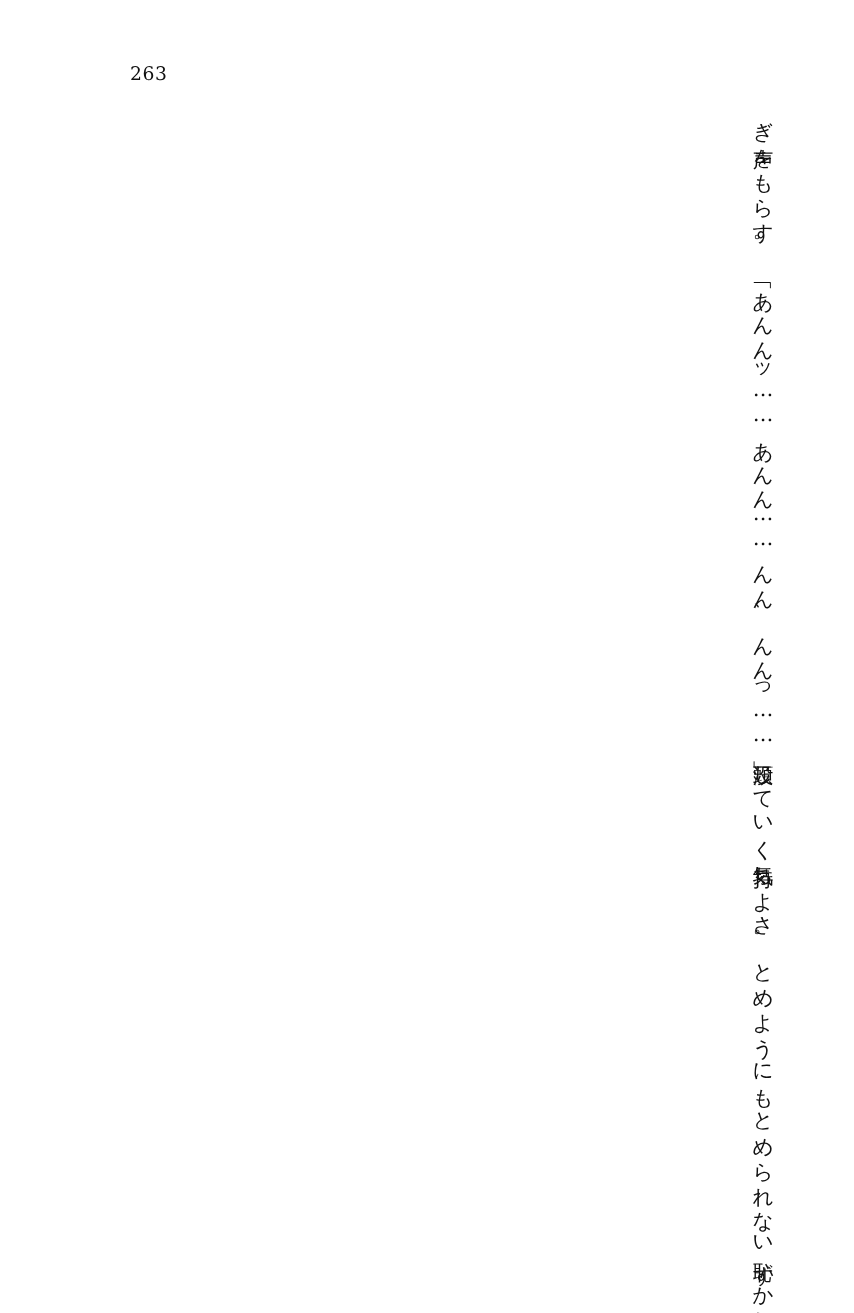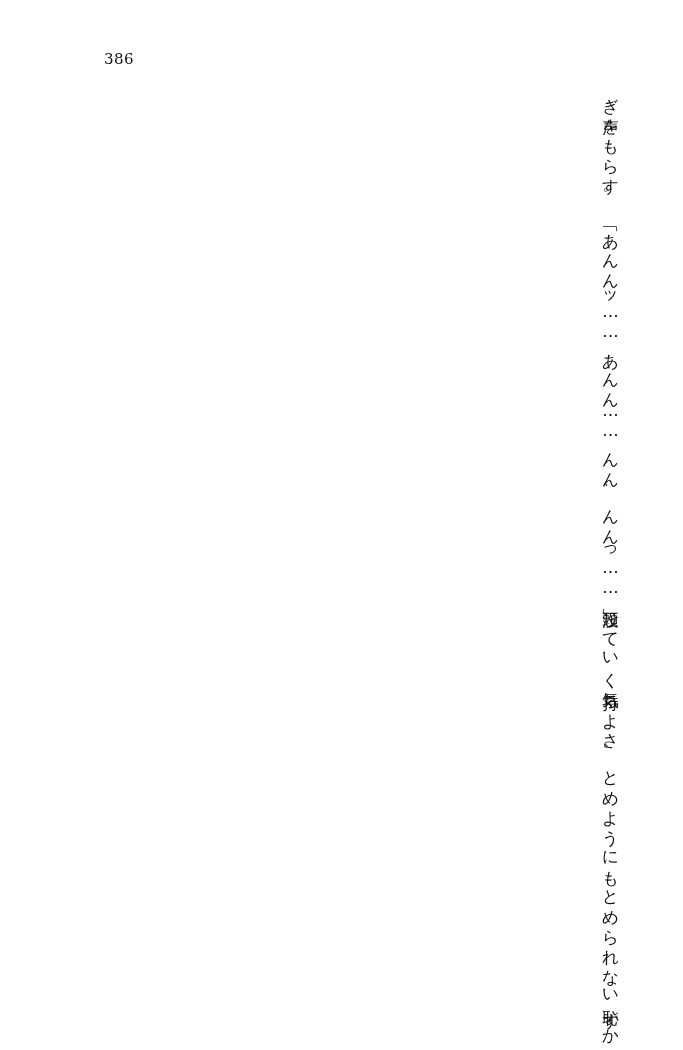--- a/index.html
+++ b/index.html
@@ -56,21 +56,21 @@
   }
   .indent1 {
     padding-top: 17px;
   }
 </style>
 </head>
 <body>
 
 <div class="page">
 
-  <div class="page-number">386</div>
+  <div class="page-number">263</div>
 
   <div class="text-body">
 
     <div class="line">ぎ声をもらす。</div>
     <div class="line indent1">「あんんッ……あんん……んん、んんっ……」</div>
     <div class="line">没頭していく気持ちよさ。とめようにもとめられない恥ずかしい遊び。子供たちの</div>
 
   </div>
 
 </div>

